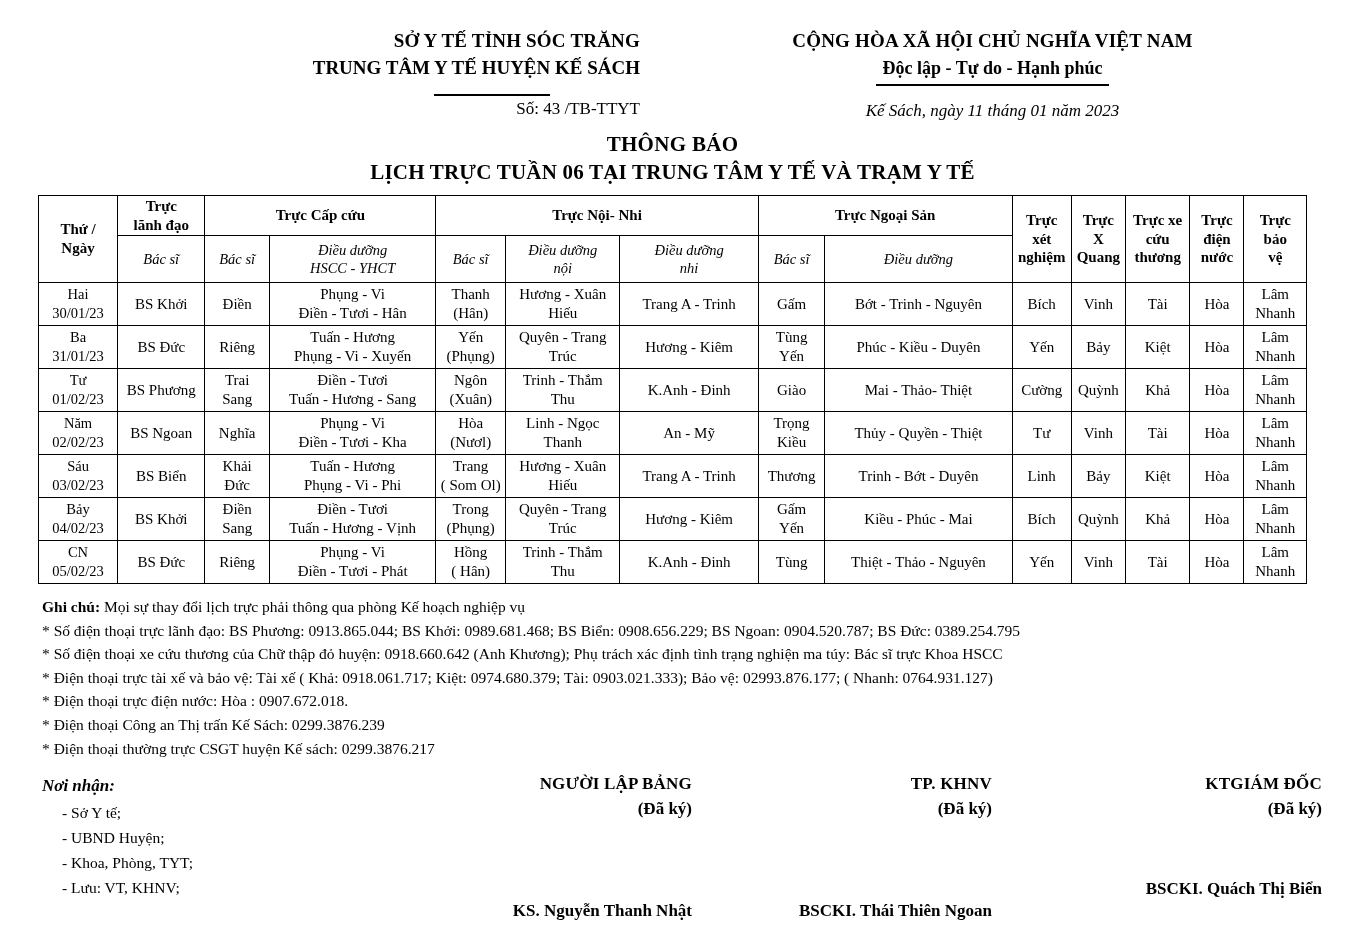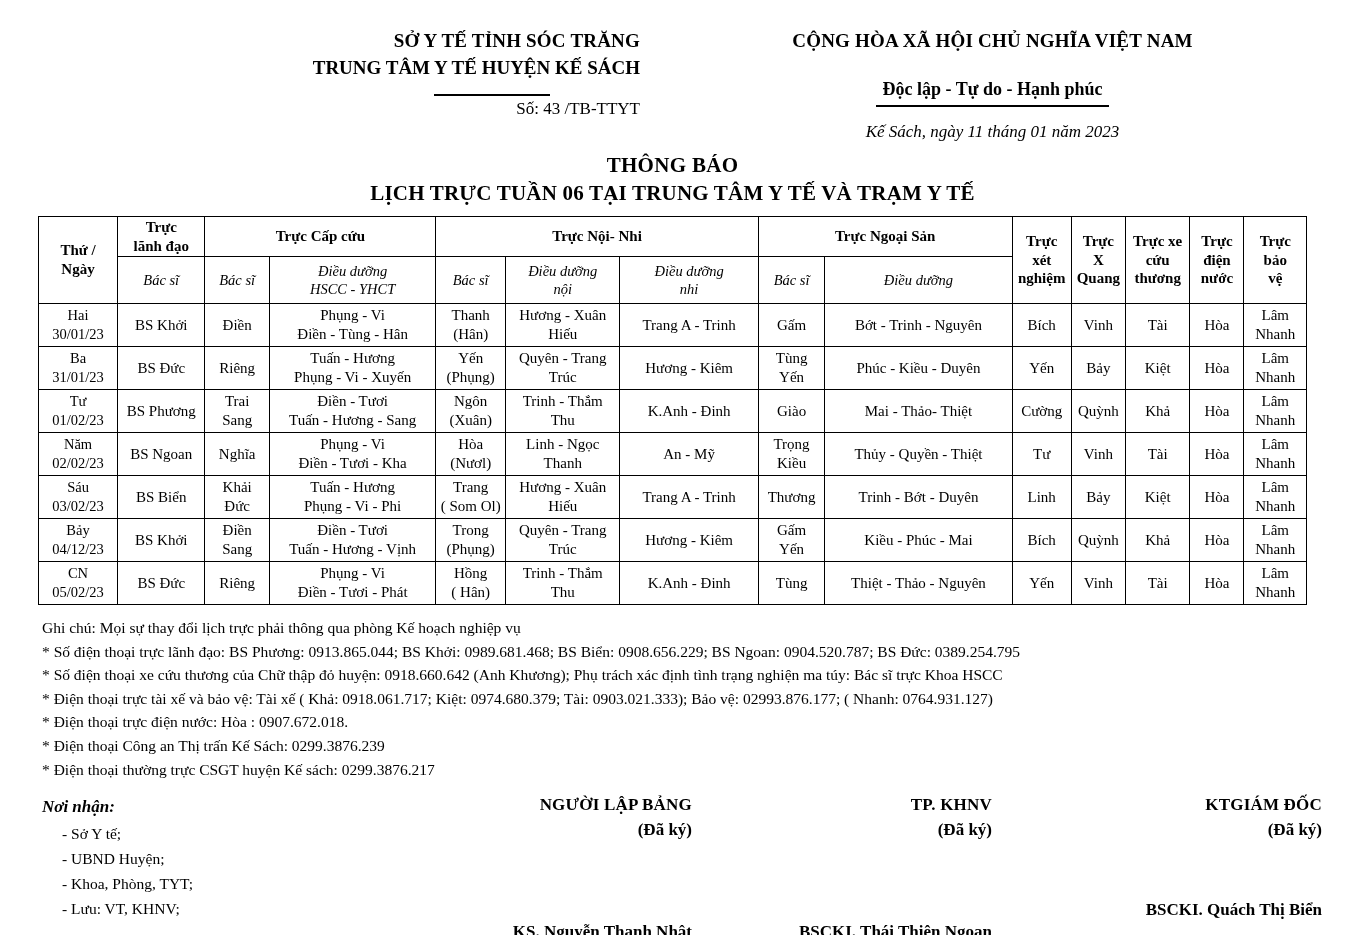--- a/index.html
+++ b/index.html
@@ -63,21 +63,20 @@
     line-height: 1.42;
     letter-spacing: 0.2px;
   }
   .nation-line2 {
     font-size: 18px;
     font-weight: bold;
     line-height: 1.5;
     display: inline-block;
     border-bottom: 2px solid #000;
     padding: 0 6px 2px 6px;
-    margin-top: 21px;
   }
   .place-date {
     font-size: 17px;
     font-style: italic;
     margin-top: 14px;
     line-height: 1.3;
   }
 
   
   .title-block {
@@ -156,21 +155,21 @@
   col.c-dn       { width: 52px; }
   col.c-bv       { width: 60px; }
 
   
   .notes {
     padding: 11px 0 0 42px;
     font-size: 15.5px;
     line-height: 1.52;
   }
   .notes .note-line { white-space: nowrap; }
-  .notes b { font-weight: normal; text-align: center; }
+  .notes b { font-weight: bold; text-align: center; }
 
   
   .sign-area {
     position: relative;
     margin-top: 12px;
     padding: 0 0 0 42px;
     display: flex;
   }
   .recv {
     width: 310px;
@@ -318,21 +317,21 @@
           <td class="daycell two-line">
             <span>Hai</span>
             <span>30/01/23</span>
           </td>
           <td>BS Khởi</td>
           <td class="two-line">
             <span>Điền</span>
           </td>
           <td class="two-line">
             <span>Phụng - Vi</span>
-            <span>Điền - Tùng - Hân</span>
+            <span>Điền - Tươi - Hân</span>
           </td>
           <td class="two-line">
             <span>Thanh</span>
             <span>(Hân)</span>
           </td>
           <td class="two-line">
             <span>Hương - Xuân</span>
             <span>Hiếu</span>
           </td>
           <td>Trang A - Trinh</td>
@@ -497,21 +496,21 @@
           <td>Hòa</td>
           <td class="two-line">
             <span>Lâm</span>
             <span>Nhanh</span>
           </td>
         </tr>
 
         <tr>
           <td class="daycell two-line">
             <span>Bảy</span>
-            <span>04/12/23</span>
+            <span>04/02/23</span>
           </td>
           <td>BS Khởi</td>
           <td class="two-line">
             <span>Điền</span>
             <span>Sang</span>
           </td>
           <td class="two-line">
             <span>Điền - Tươi</span>
             <span>Tuấn - Hương - Vịnh</span>
           </td>

